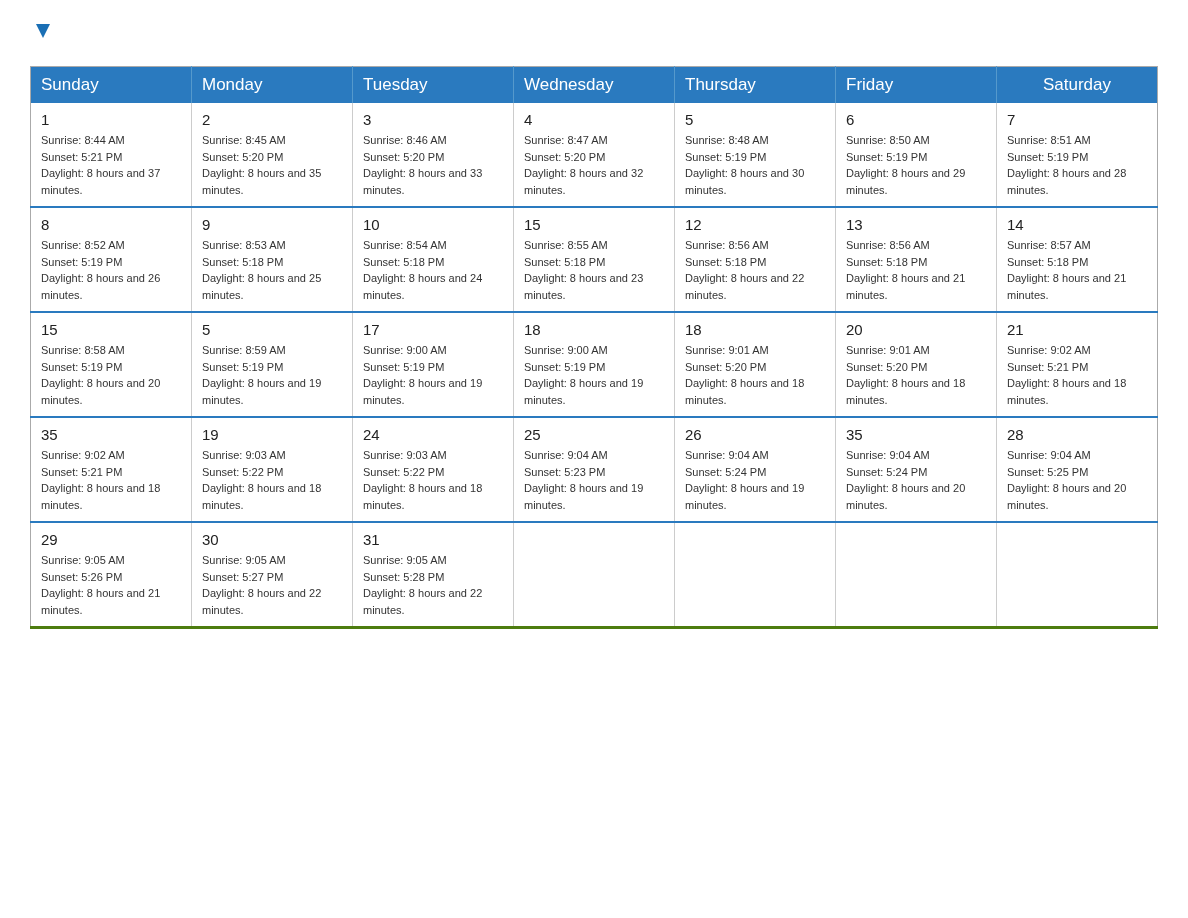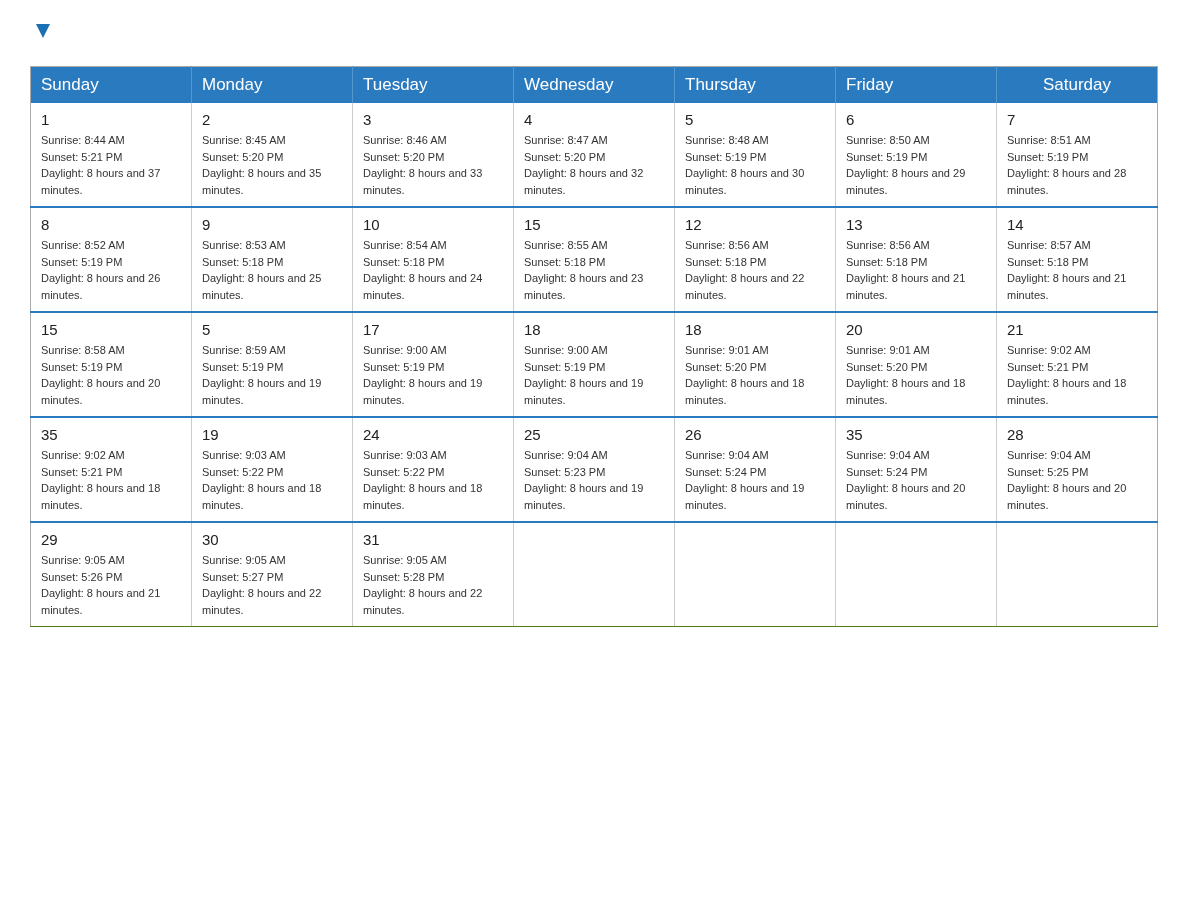--- a/index.html
+++ b/index.html
@@ -58,21 +58,21 @@
       border-right: 1px solid #ccc;
       border-bottom: 2px solid #2a7abf;
       font-size: 13px;
       color: #333;
       width: calc(100% / 7);
     }
     .calendar td:last-child {
       border-right: none;
     }
     .calendar tr:last-child td {
-      border-bottom: 1px solid #4d7c0f;
+      border-bottom: 3px solid #4d7c0f;
     }
     .day-num {
       font-size: 15px;
       font-weight: normal;
       color: #222;
       display: block;
       margin-bottom: 4px;
     }
     .day-info {
       font-size: 11px;

